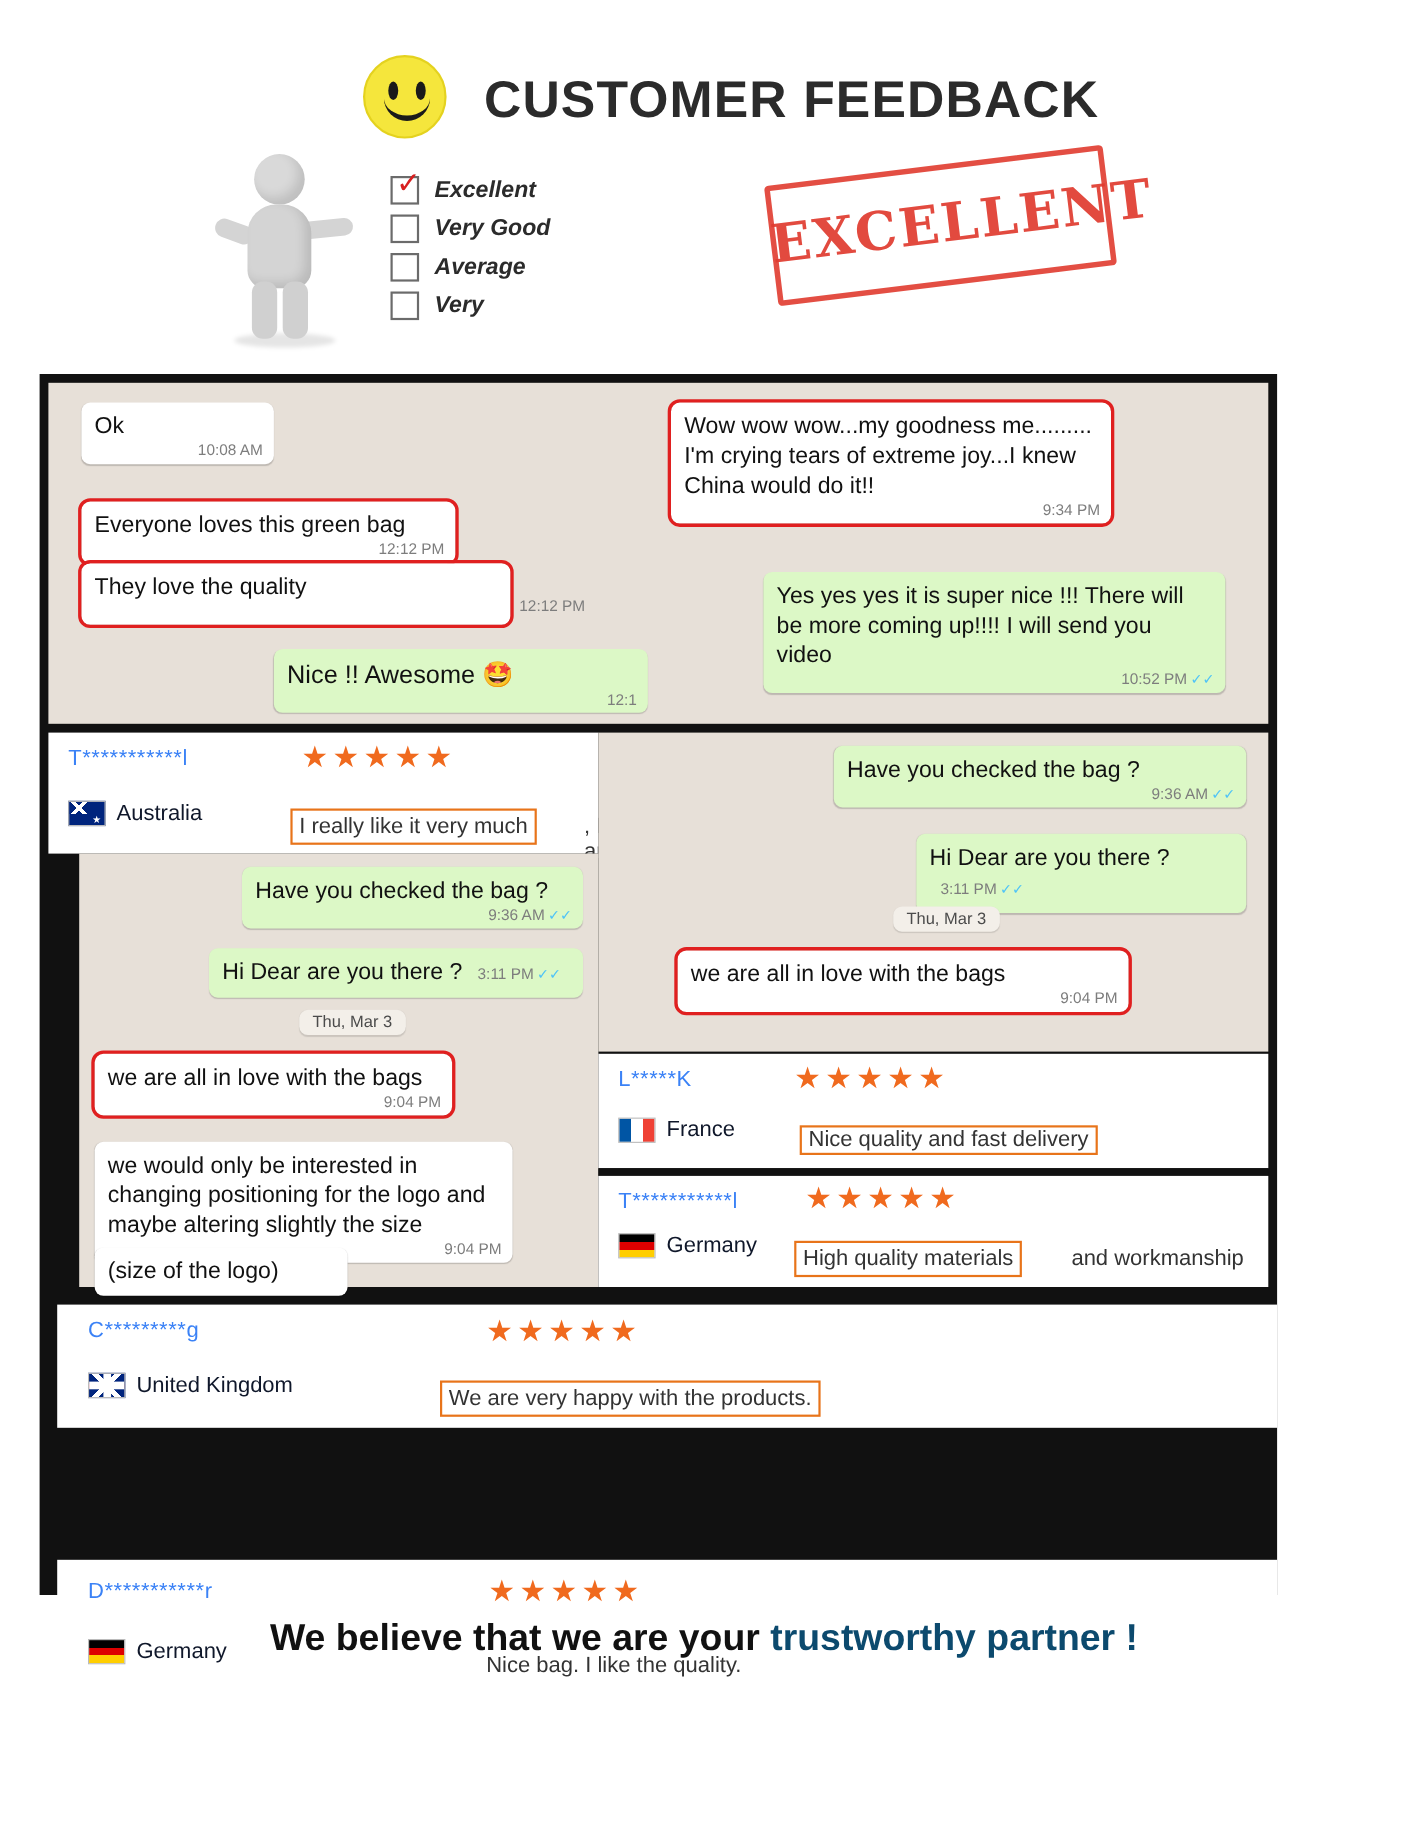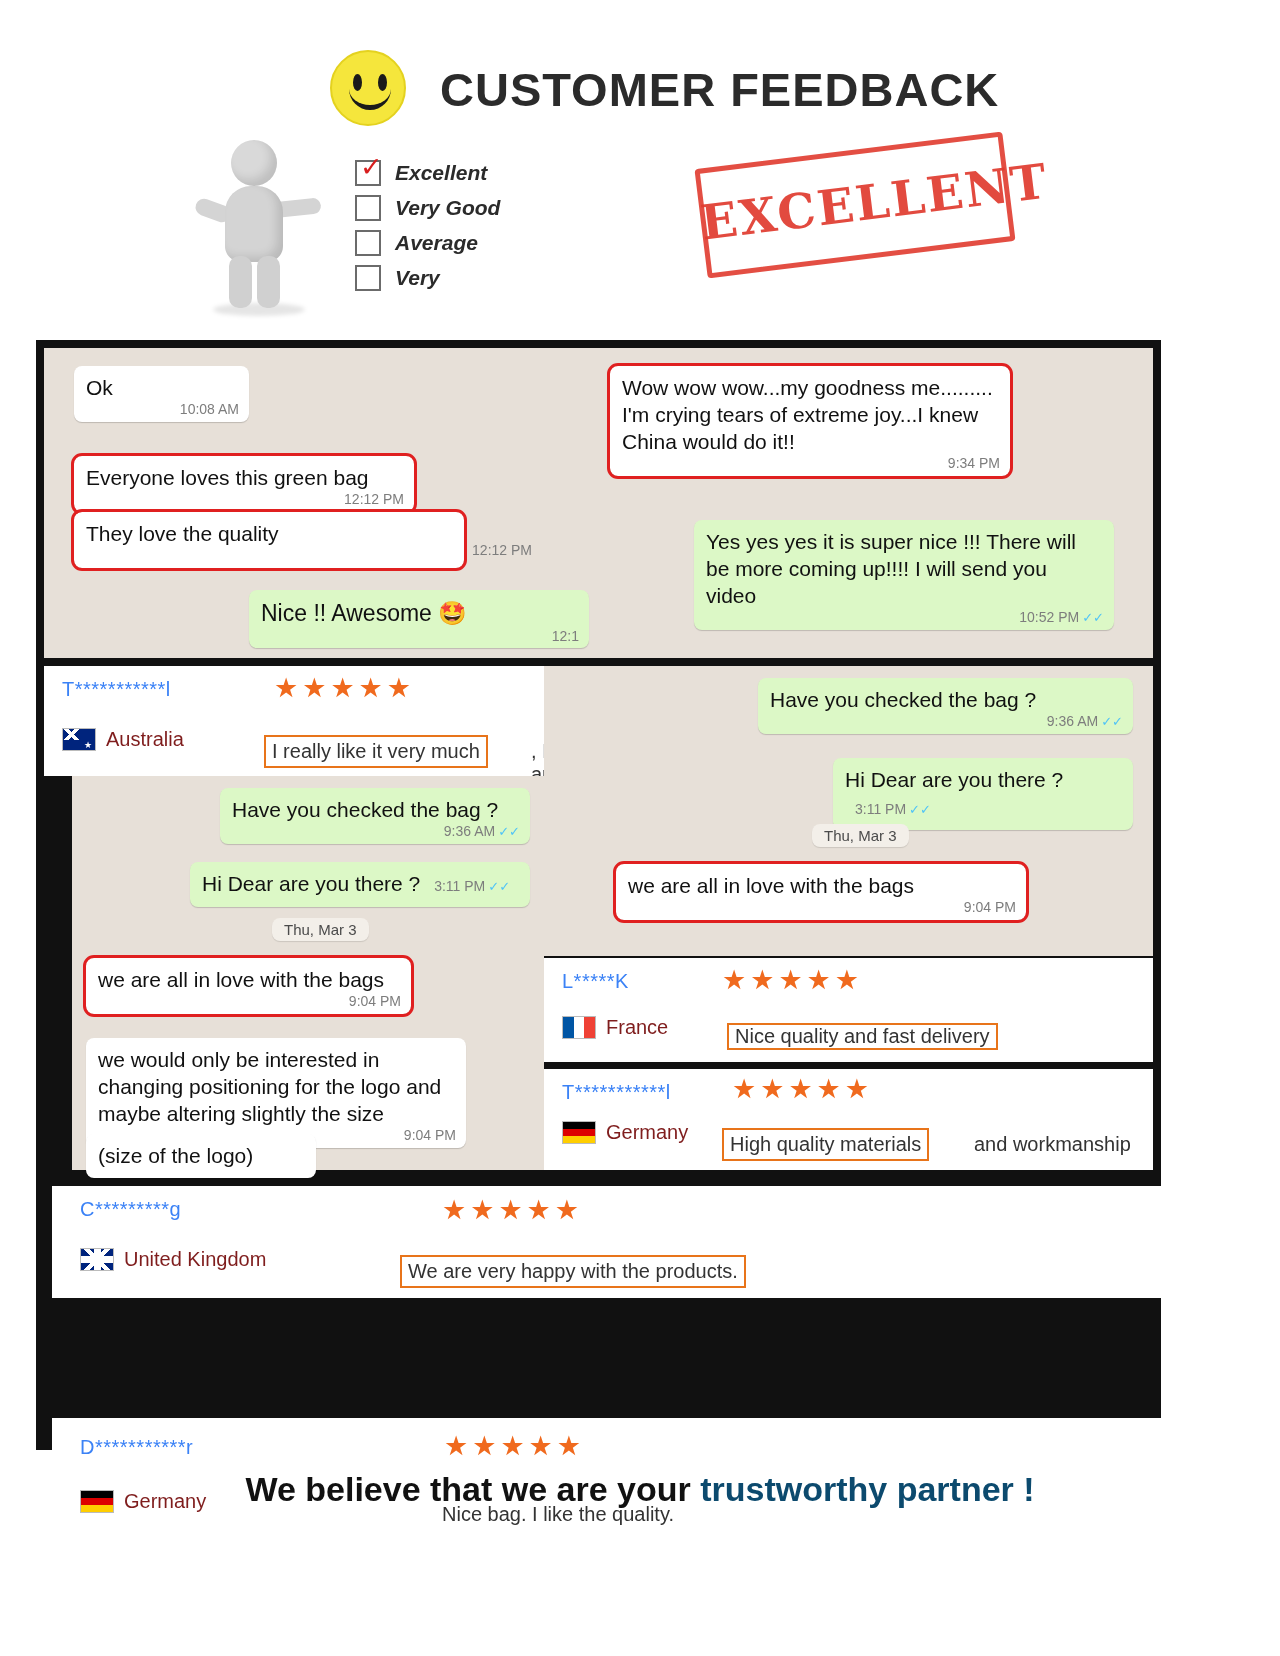--- a/index.html
+++ b/index.html
@@ -133,21 +133,21 @@
 
   
   .review { background: #ffffff; position: relative; }
   .rev-user {
     position: absolute; left: 18px; top: 12px;
     font-size: 20px; color: #3b82f6; letter-spacing: .5px;
   }
   .stars { position: absolute; color: #f06a1e; font-size: 27px; letter-spacing: 4px; }
   .rev-country {
     position: absolute; display: flex; align-items: center; gap: 10px;
-    font-size: 20px; color: #7f1d1d;
+    font-size: 20px; color: #0f172a;
   }
   .rev-text { position: absolute; font-size: 20px; color: #333; margin-top: 11px; }
   .flag { width: 34px; height: 23px; border: 1px solid #bbb; position: relative; overflow: hidden; display:inline-block; }
 
   
   .flag.de { background: linear-gradient(#000 0 33.3%, #d00 33.3% 66.6%, #ffce00 66.6% 100%); }
   .flag.fr { background: linear-gradient(90deg, #0055a4 0 33.3%, #fff 33.3% 66.6%, #ef4135 66.6% 100%); }
   .flag.au { background: #00247d; }
   .flag.au::before {
     content: ""; position: absolute; left: 0; top: 0; width: 17px; height: 11px;

